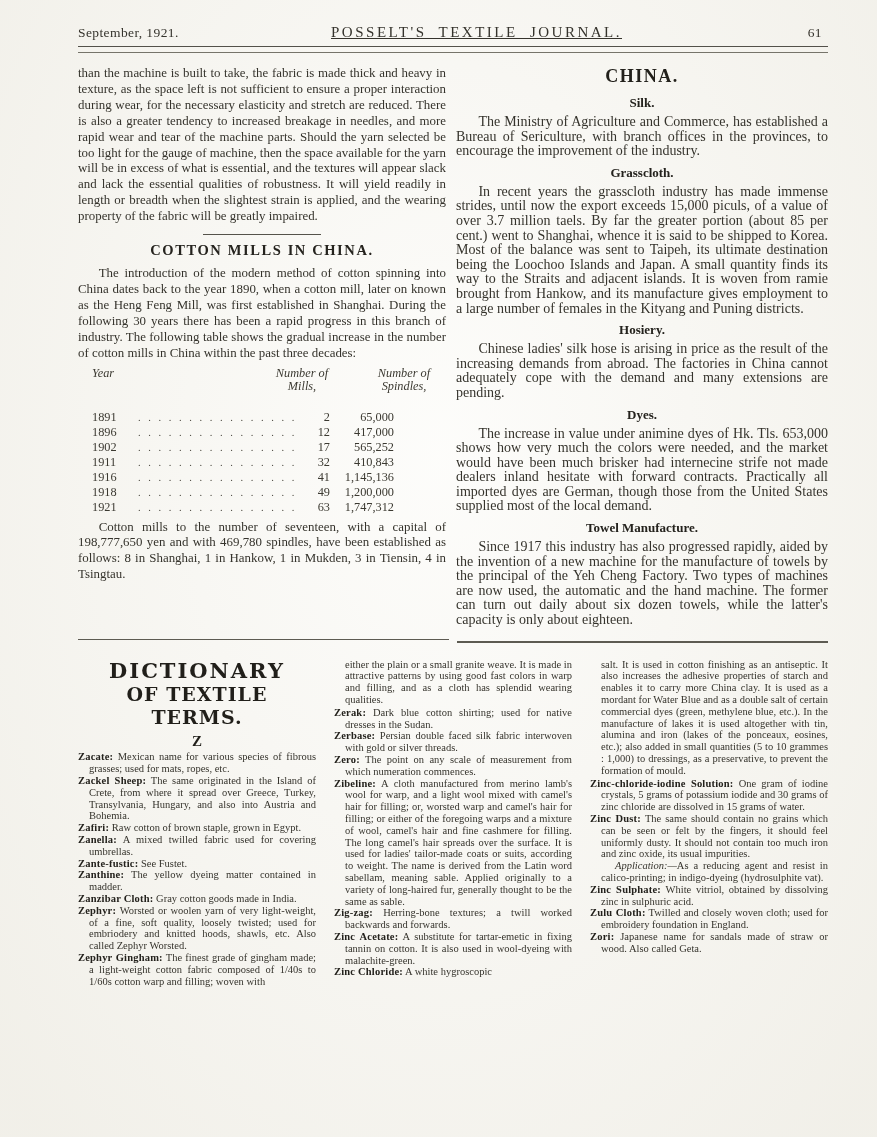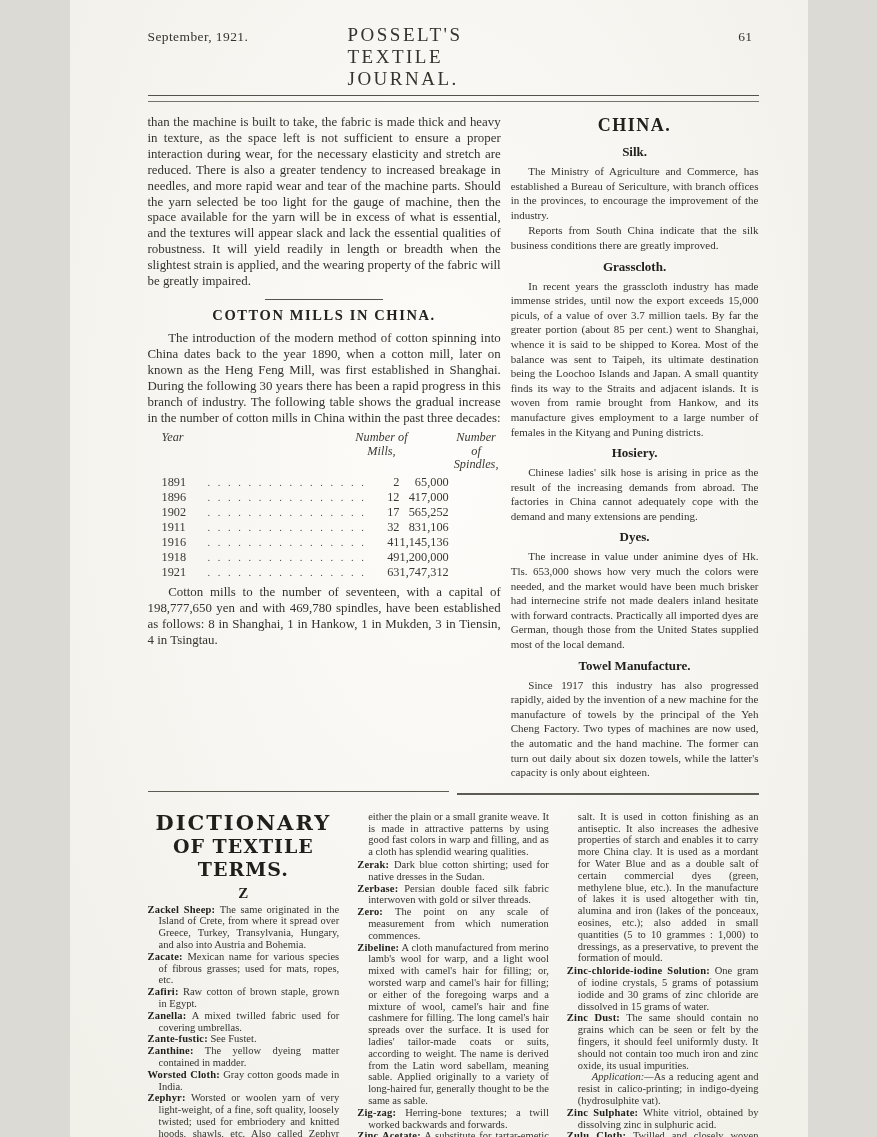--- a/index.html
+++ b/index.html
@@ -1,54 +1,54 @@
 <!DOCTYPE html>
 <html><head>
 <meta charset="utf-8">
 <style>
   html,body {margin:0; padding:0; background:#dcdad4;}
   .page {
-    width:738px; height:1137px; box-sizing:border-box; overflow:hidden;
+    width:877px; height:1137px; box-sizing:border-box; overflow:hidden;
     margin:0 auto; position:relative;
     background:#faf9f4;
     background-image: radial-gradient(ellipse at 50% 40%, rgba(255,255,255,.6), rgba(225,222,212,.35) 95%);
     font-family:"Liberation Serif", serif;
     color:#35332c;
     padding:24px 49px 20px 78px;
   }
   
   .header {display:flex; align-items:baseline; font-size:13.5px; letter-spacing:.4px;}
   .header .h-date {width:200px;}
-  .header .h-title {flex:1; text-align:left; font-size:19px; letter-spacing:2.5px; word-spacing:6px;}
+  .header .h-title {flex:1; text-align:right; font-size:15px; letter-spacing:2.5px; word-spacing:6px;text-decoration:underline;}
   .header .h-page {width:200px; text-align:right; padding-right:6px;}
   .header-rule {margin-top:5px; height:5px; border-top:1.8px solid #53514a; border-bottom:1.2px solid #76746a;}
   
   .top-section {display:flex; gap:10px; margin-top:13px;}
   .col-left  {width:368px;}
   .col-right {width:372px;}
   p {margin:0; text-align:justify;}
   .col-left p {font-size:12.9px; line-height:15.9px;}
   .ind {text-indent:1.6em;}
   .short-rule {width:118px; margin:9px auto 7px auto; border-top:1.3px solid #55534b;}
   h2.cotton {margin:0 0 7px 0; text-align:center; font-size:14.5px; letter-spacing:1.6px; color:#25231e;}
   
   .mills-table {margin:5px 0 5px 0; font-size:12.3px; color:#3b3931;}
-  .thead {display:flex; font-style:italic; line-height:13.5px; margin-bottom:3px;gap:10px;}
+  .thead {display:flex; font-style:italic; line-height:13.5px; margin-bottom:16px;}
   .th1 {width:150px; padding-left:14px;}
   .th2 {width:120px; text-align:center;}
   .th3 {flex:1; text-align:center;}
   .trow {display:flex; line-height:14px; align-items:baseline;}
   .ty {width:46px; padding-left:14px;}
   .tdots {width:158px; overflow:hidden; white-space:nowrap; letter-spacing:2.5px; font-size:10.5px; color:#4a483f;}
   .tm {width:34px; text-align:right;}
   .tsp {flex:1; text-align:right; padding-right:52px;}
   
   h1.china {margin:0 0 8px 0; text-align:center; font-size:18px; letter-spacing:1.5px; color:#22201b;}
   h3.sub {margin:6px 0 4px 0; text-align:center; font-size:13px; color:#24221d;}
-  .col-right p {font-size:11px; line-height:14.6px; margin-bottom:1px;}
+  .col-right p {font-size:14px; line-height:14.6px; margin-bottom:1px;}
   
   .big-divider {display:flex; margin-top:10px; height:6px;}
   .big-divider .seg {flex:1; border-top:1.8px solid #5d5b52;}
   .big-divider .s2 {transform:translateY(2px); border-top-width:2.2px; margin-left:8px;}
   
   .dict {display:flex; gap:18px; margin-top:14px;}
   .dcol {width:238px; font-size:10.5px; line-height:11.8px;}
   .dict-head {text-align:center; font-family:"DejaVu Serif", serif; font-weight:bold; color:#211f1a;}
   .dict-head .dh1 {font-size:21px; line-height:24px; letter-spacing:2px;}
   .dict-head .dh2 {font-size:19px; line-height:23px; letter-spacing:1px;}
@@ -107,21 +107,21 @@
             <div class="trow">
               <span class="ty">1902</span>
               <span class="tdots">. . . . . . . . . . . . . . . . . . . . . . . . . . . . . . . . . . . . . . . . </span>
               <span class="tm">17</span>
               <span class="tsp">565,252</span>
             </div>
             <div class="trow">
               <span class="ty">1911</span>
               <span class="tdots">. . . . . . . . . . . . . . . . . . . . . . . . . . . . . . . . . . . . . . . . </span>
               <span class="tm">32</span>
-              <span class="tsp">831,106</span>
+              <span class="tsp">410,843</span>
             </div>
             <div class="trow">
               <span class="ty">1916</span>
               <span class="tdots">. . . . . . . . . . . . . . . . . . . . . . . . . . . . . . . . . . . . . . . . </span>
               <span class="tm">41</span>
               <span class="tsp">1,145,136</span>
             </div>
             <div class="trow">
               <span class="ty">1918</span>
               <span class="tdots">. . . . . . . . . . . . . . . . . . . . . . . . . . . . . . . . . . . . . . . . </span>
@@ -138,21 +138,20 @@
       </div>
 
       <p class="ind">Cotton mills to the number of seventeen, with a capital of 198,777,650 yen and with 469,780 spindles, have been established as follows: 8 in Shanghai, 1 in Hankow, 1 in Mukden, 3 in Tiensin, 4 in Tsingtau.</p>
     </div>
 
     <div class="col-right">
       <h1 class="china">CHINA.</h1>
       <div>
           <h3 class="sub">Silk.</h3>
           <p class="ind">The Ministry of Agriculture and Commerce, has established a Bureau of Sericulture, with branch offices in the provinces, to encourage the improvement of the industry.</p>
-          <p class="ind">Reports from South China indicate that the silk business conditions there are greatly improved.</p>
           <h3 class="sub">Grasscloth.</h3>
           <p class="ind">In recent years the grasscloth industry has made immense strides, until now the export exceeds 15,000 piculs, of a value of over 3.7 million taels. By far the greater portion (about 85 per cent.) went to Shanghai, whence it is said to be shipped to Korea. Most of the balance was sent to Taipeh, its ultimate destination being the Loochoo Islands and Japan. A small quantity finds its way to the Straits and adjacent islands. It is woven from ramie brought from Hankow, and its manufacture gives employment to a large number of females in the Kityang and Puning districts.</p>
           <h3 class="sub">Hosiery.</h3>
           <p class="ind">Chinese ladies' silk hose is arising in price as the result of the increasing demands from abroad. The factories in China cannot adequately cope with the demand and many extensions are pending.</p>
           <h3 class="sub">Dyes.</h3>
           <p class="ind">The increase in value under animine dyes of Hk. Tls. 653,000 shows how very much the colors were needed, and the market would have been much brisker had internecine strife not made dealers inland hesitate with forward contracts. Practically all imported dyes are German, though those from the United States supplied most of the local demand.</p>
           <h3 class="sub">Towel Manufacture.</h3>
           <p class="ind">Since 1917 this industry has also progressed rapidly, aided by the invention of a new machine for the manufacture of towels by the principal of the Yeh Cheng Factory. Two types of machines are now used, the automatic and the hand machine. The former can turn out daily about six dozen towels, while the latter's capacity is only about eighteen.</p>
         </div>
     </div>
@@ -166,27 +165,27 @@
 
   <div class="dict">
 
     <div class="dcol">
       <div class="dict-head">
         <div class="dh1">DICTIONARY</div>
         <div class="dh2">OF TEXTILE TERMS.</div>
       </div>
       <div class="letter">Z</div>
       <div>
+          <p class="entry"><b>Zacate:</b> Mexican name for various species of fibrous grasses; used for mats, ropes, etc.</p>
           <p class="entry"><b>Zackel Sheep:</b> The same originated in the Island of Crete, from where it spread over Greece, Turkey, Transylvania, Hungary, and also into Austria and Bohemia.</p>
-          <p class="entry"><b>Zacate:</b> Mexican name for various species of fibrous grasses; used for mats, ropes, etc.</p>
           <p class="entry"><b>Zafiri:</b> Raw cotton of brown staple, grown in Egypt.</p>
           <p class="entry"><b>Zanella:</b> A mixed twilled fabric used for covering umbrellas.</p>
           <p class="entry"><b>Zante-fustic:</b> See Fustet.</p>
           <p class="entry"><b>Zanthine:</b> The yellow dyeing matter contained in madder.</p>
-          <p class="entry"><b>Worsted Cloth:</b> Gray cotton goods made in India.</p>
+          <p class="entry"><b>Zanzibar Cloth:</b> Gray cotton goods made in India.</p>
           <p class="entry"><b>Zephyr:</b> Worsted or woolen yarn of very light-weight, of a fine, soft quality, loosely twisted; used for embriodery and knitted hoods, shawls, etc. Also called Zephyr Worsted.</p>
           <p class="entry"><b>Zephyr Gingham:</b> The finest grade of gingham made; a light-weight cotton fabric composed of 1/40s to 1/60s cotton warp and filling; woven with</p>
         </div>
     </div>
 
     <div class="dcol">
       <p class="cont">either the plain or a small granite weave. It is made in attractive patterns by using good fast colors in warp and filling, and as a cloth has splendid wearing qualities.</p>
       <div>
           <p class="entry"><b>Zerak:</b> Dark blue cotton shirting; used for native dresses in the Sudan.</p>
           <p class="entry"><b>Zerbase:</b> Persian double faced silk fabric interwoven with gold or silver threads.</p>

